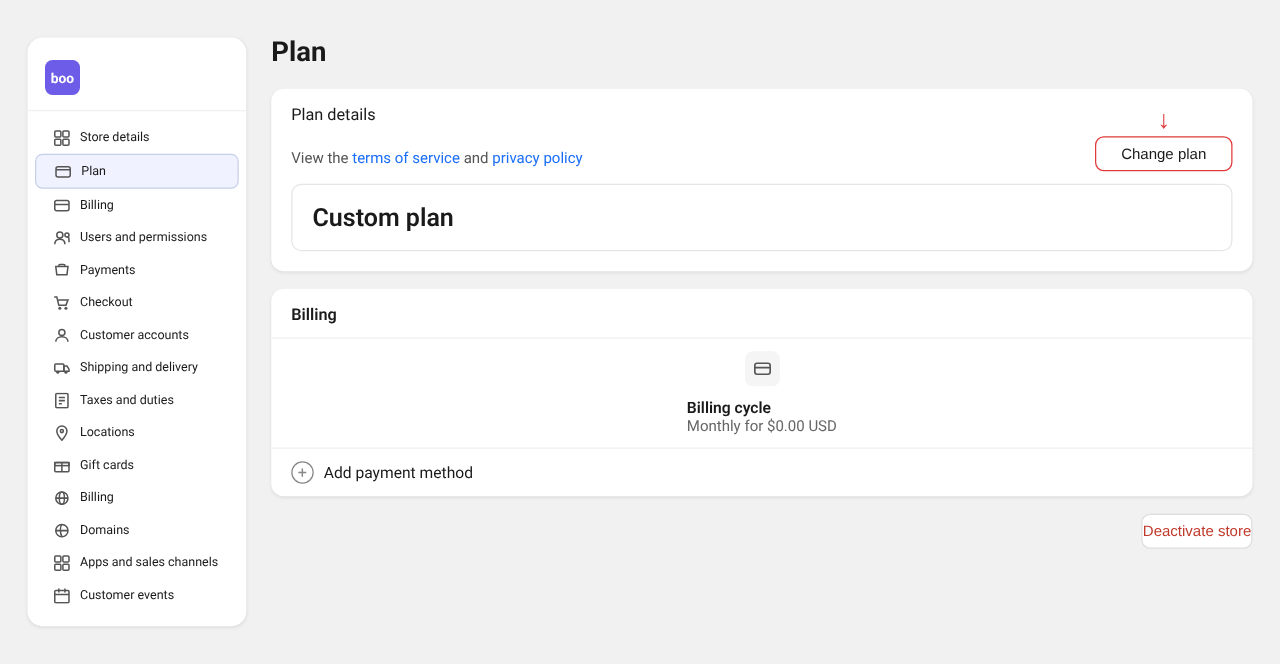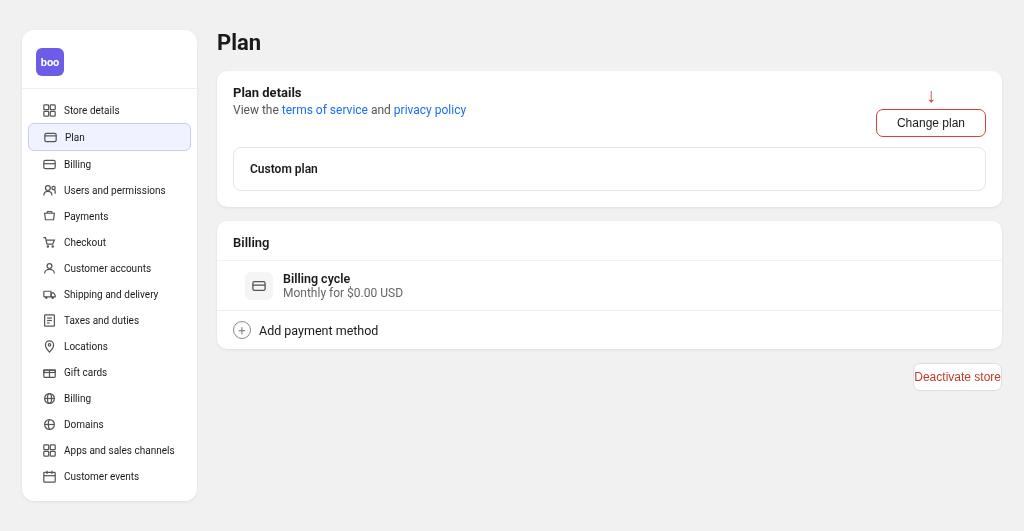--- a/index.html
+++ b/index.html
@@ -103,23 +103,23 @@
     }
     .card {
       background: #fff;
       border-radius: 10px;
       box-shadow: 0 1px 3px rgba(0,0,0,0.08);
       margin-bottom: 14px;
       overflow: hidden;
     }
     .plan-details-title {
       font-size: 13px;
-      font-weight: 700;
-      color: #1a1a1a;
-      margin-bottom: 3px;
+      font-weight: 400;
+      color: #1a1a1a;
+      margin-bottom: 19px;
     }
     .plan-details-sub {
       font-size: 12px;
       color: #555;
     }
     .plan-details-sub a {
       color: #1a6ef8;
       text-decoration: none;
     }
     .change-plan-btn {
@@ -131,36 +131,37 @@
       border-radius: 7px;
       cursor: pointer;
       white-space: nowrap;
       font-weight: 500;
     }
     .plan-name-box {
       margin: 0 16px 16px 16px;
       border: 1px solid #e5e5e5;
       border-radius: 8px;
       padding: 14px 16px;
-      font-size: 12px;
+      font-size: 20px;
       font-weight: 600;
       color: #1a1a1a;
     }
     .billing-card-header {
       padding: 14px 16px 10px 16px;
       font-size: 13px;
       font-weight: 600;
       color: #1a1a1a;
     }
     .billing-row {
       display: flex;
       align-items: center;
       gap: 10px;
-      padding: 10px 28px;
+      padding: 10px 16px;
       border-top: 1px solid #f0f0f0;
+      flex-direction: column;
     }
     .billing-row-icon {
       width: 28px;
       height: 28px;
       background: #f5f5f5;
       border-radius: 6px;
       display: flex;
       align-items: center;
       justify-content: center;
       font-size: 13px;

